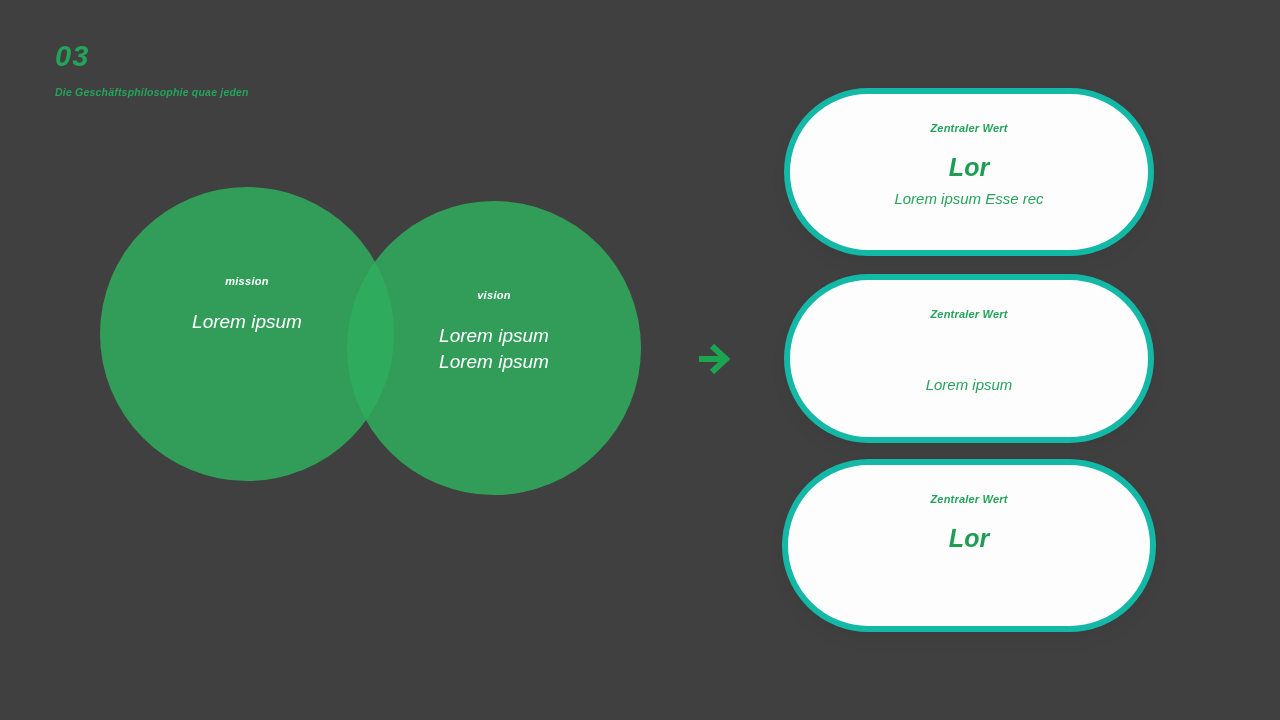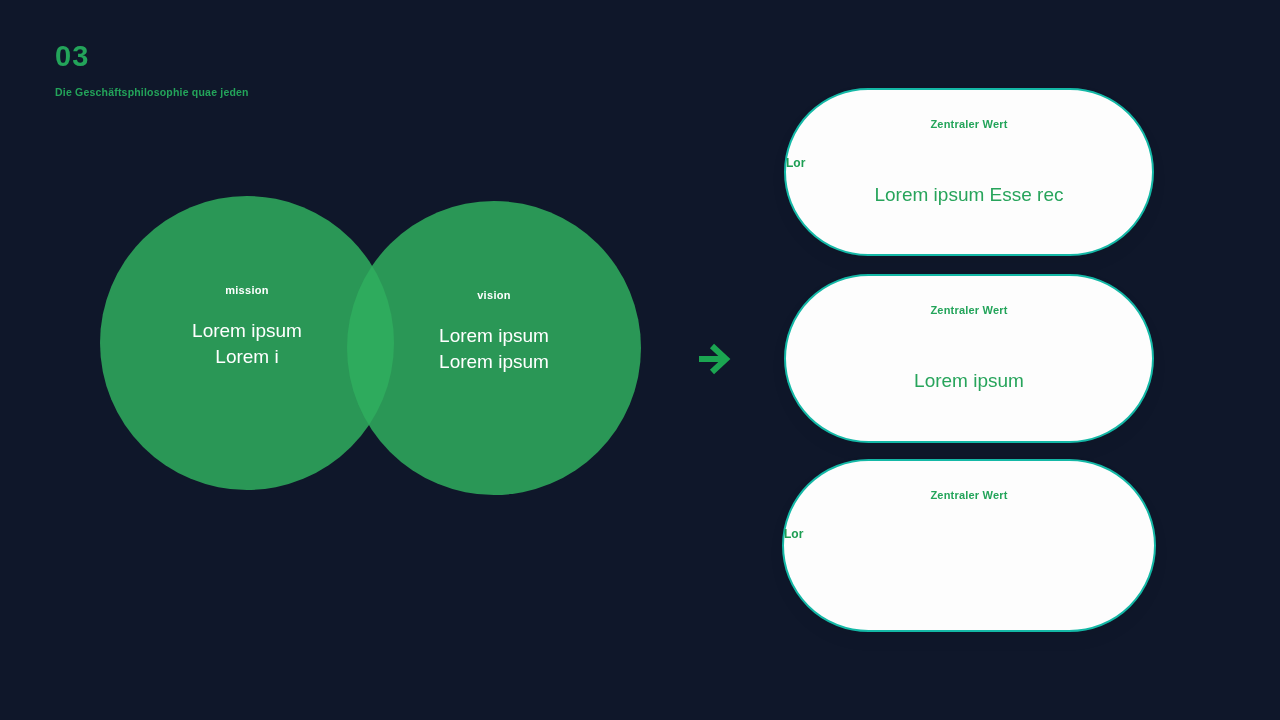--- a/index.html
+++ b/index.html
@@ -6,21 +6,22 @@
   html, body { width: 1280px; height: 720px; }
   body {
     font-family: "Liberation Sans", "DejaVu Sans", sans-serif;
     background: #e9e9e9;
     overflow: hidden;
   }
   .slide {
     position: relative;
     width: 1280px;
     height: 720px;
-    background: #0f172a;
+    background: #404040;
+    font-style: italic;
   }
 
   
   .header-number {
     position: absolute;
     left: 55px;
     top: 40px;
     font-size: 29px;
     font-weight: 700;
     letter-spacing: 1px;
@@ -37,21 +38,21 @@
   }
 
   
   .circle {
     position: absolute;
     width: 294px;
     height: 294px;
     border-radius: 50%;
     background: rgba(47, 174, 94, 0.85);
   }
-  .circle-left  { left: 100px; top: 196px; }
+  .circle-left  { left: 100px; top: 187px; }
   .circle-right { left: 347px; top: 201px; }
   .circle-label {
     position: absolute;
     top: 88px;
     left: 0;
     width: 100%;
     text-align: center;
     font-size: 11px;
     font-weight: 700;
     letter-spacing: 0.3px;
@@ -77,21 +78,21 @@
     height: 32px;
   }
 
   
   .card {
     position: absolute;
     left: 784px;
     width: 370px;
     height: 168px;
     background: #fdfdfd;
-    border: 2px solid #14b8a6;
+    border: 6px solid #14b8a6;
     border-radius: 999px;
     box-shadow: 0 8px 16px rgba(0, 0, 0, 0.05);
   }
   .card-1 { top: 88px; }
   .card-2 { top: 274px; height: 169px; }
   .card-3 { top: 459px; left: 782px; width: 374px; height: 173px; }
   .card-tag {
     position: absolute;
     top: 28px;
     left: 0;
@@ -100,49 +101,49 @@
     font-size: 11px;
     font-weight: 700;
     letter-spacing: 0.2px;
     color: #23a45a;
   }
   .card-title {
     position: absolute;
     top: 60px;
     left: 0;
     width: 100%;
-    font-size: 12px;
+    text-align: center;
+    font-size: 25px;
     line-height: 26px;
     font-weight: 700;
     color: #1d9e53;
   }
   .card-body {
     position: absolute;
     top: 92px;
     left: 0;
     width: 100%;
     text-align: center;
-    font-size: 19px;
+    font-size: 15px;
     line-height: 26px;
     color: #27a45b;
   }
 </style>
 </head>
 <body>
 
 <div class="slide">
 
   <div class="header-number">03</div>
   <div class="header-subtitle">Die Geschäftsphilosophie quae jeden</div>
 
   <div class="circle circle-left">
     <div class="circle-label">mission</div>
     <div class="circle-text">
       <div>Lorem ipsum</div>
-      <div>Lorem i</div>
     </div>
   </div>
   <div class="circle circle-right">
     <div class="circle-label">vision</div>
     <div class="circle-text">
       <div>Lorem ipsum</div>
       <div>Lorem ipsum</div>
     </div>
   </div>
 

